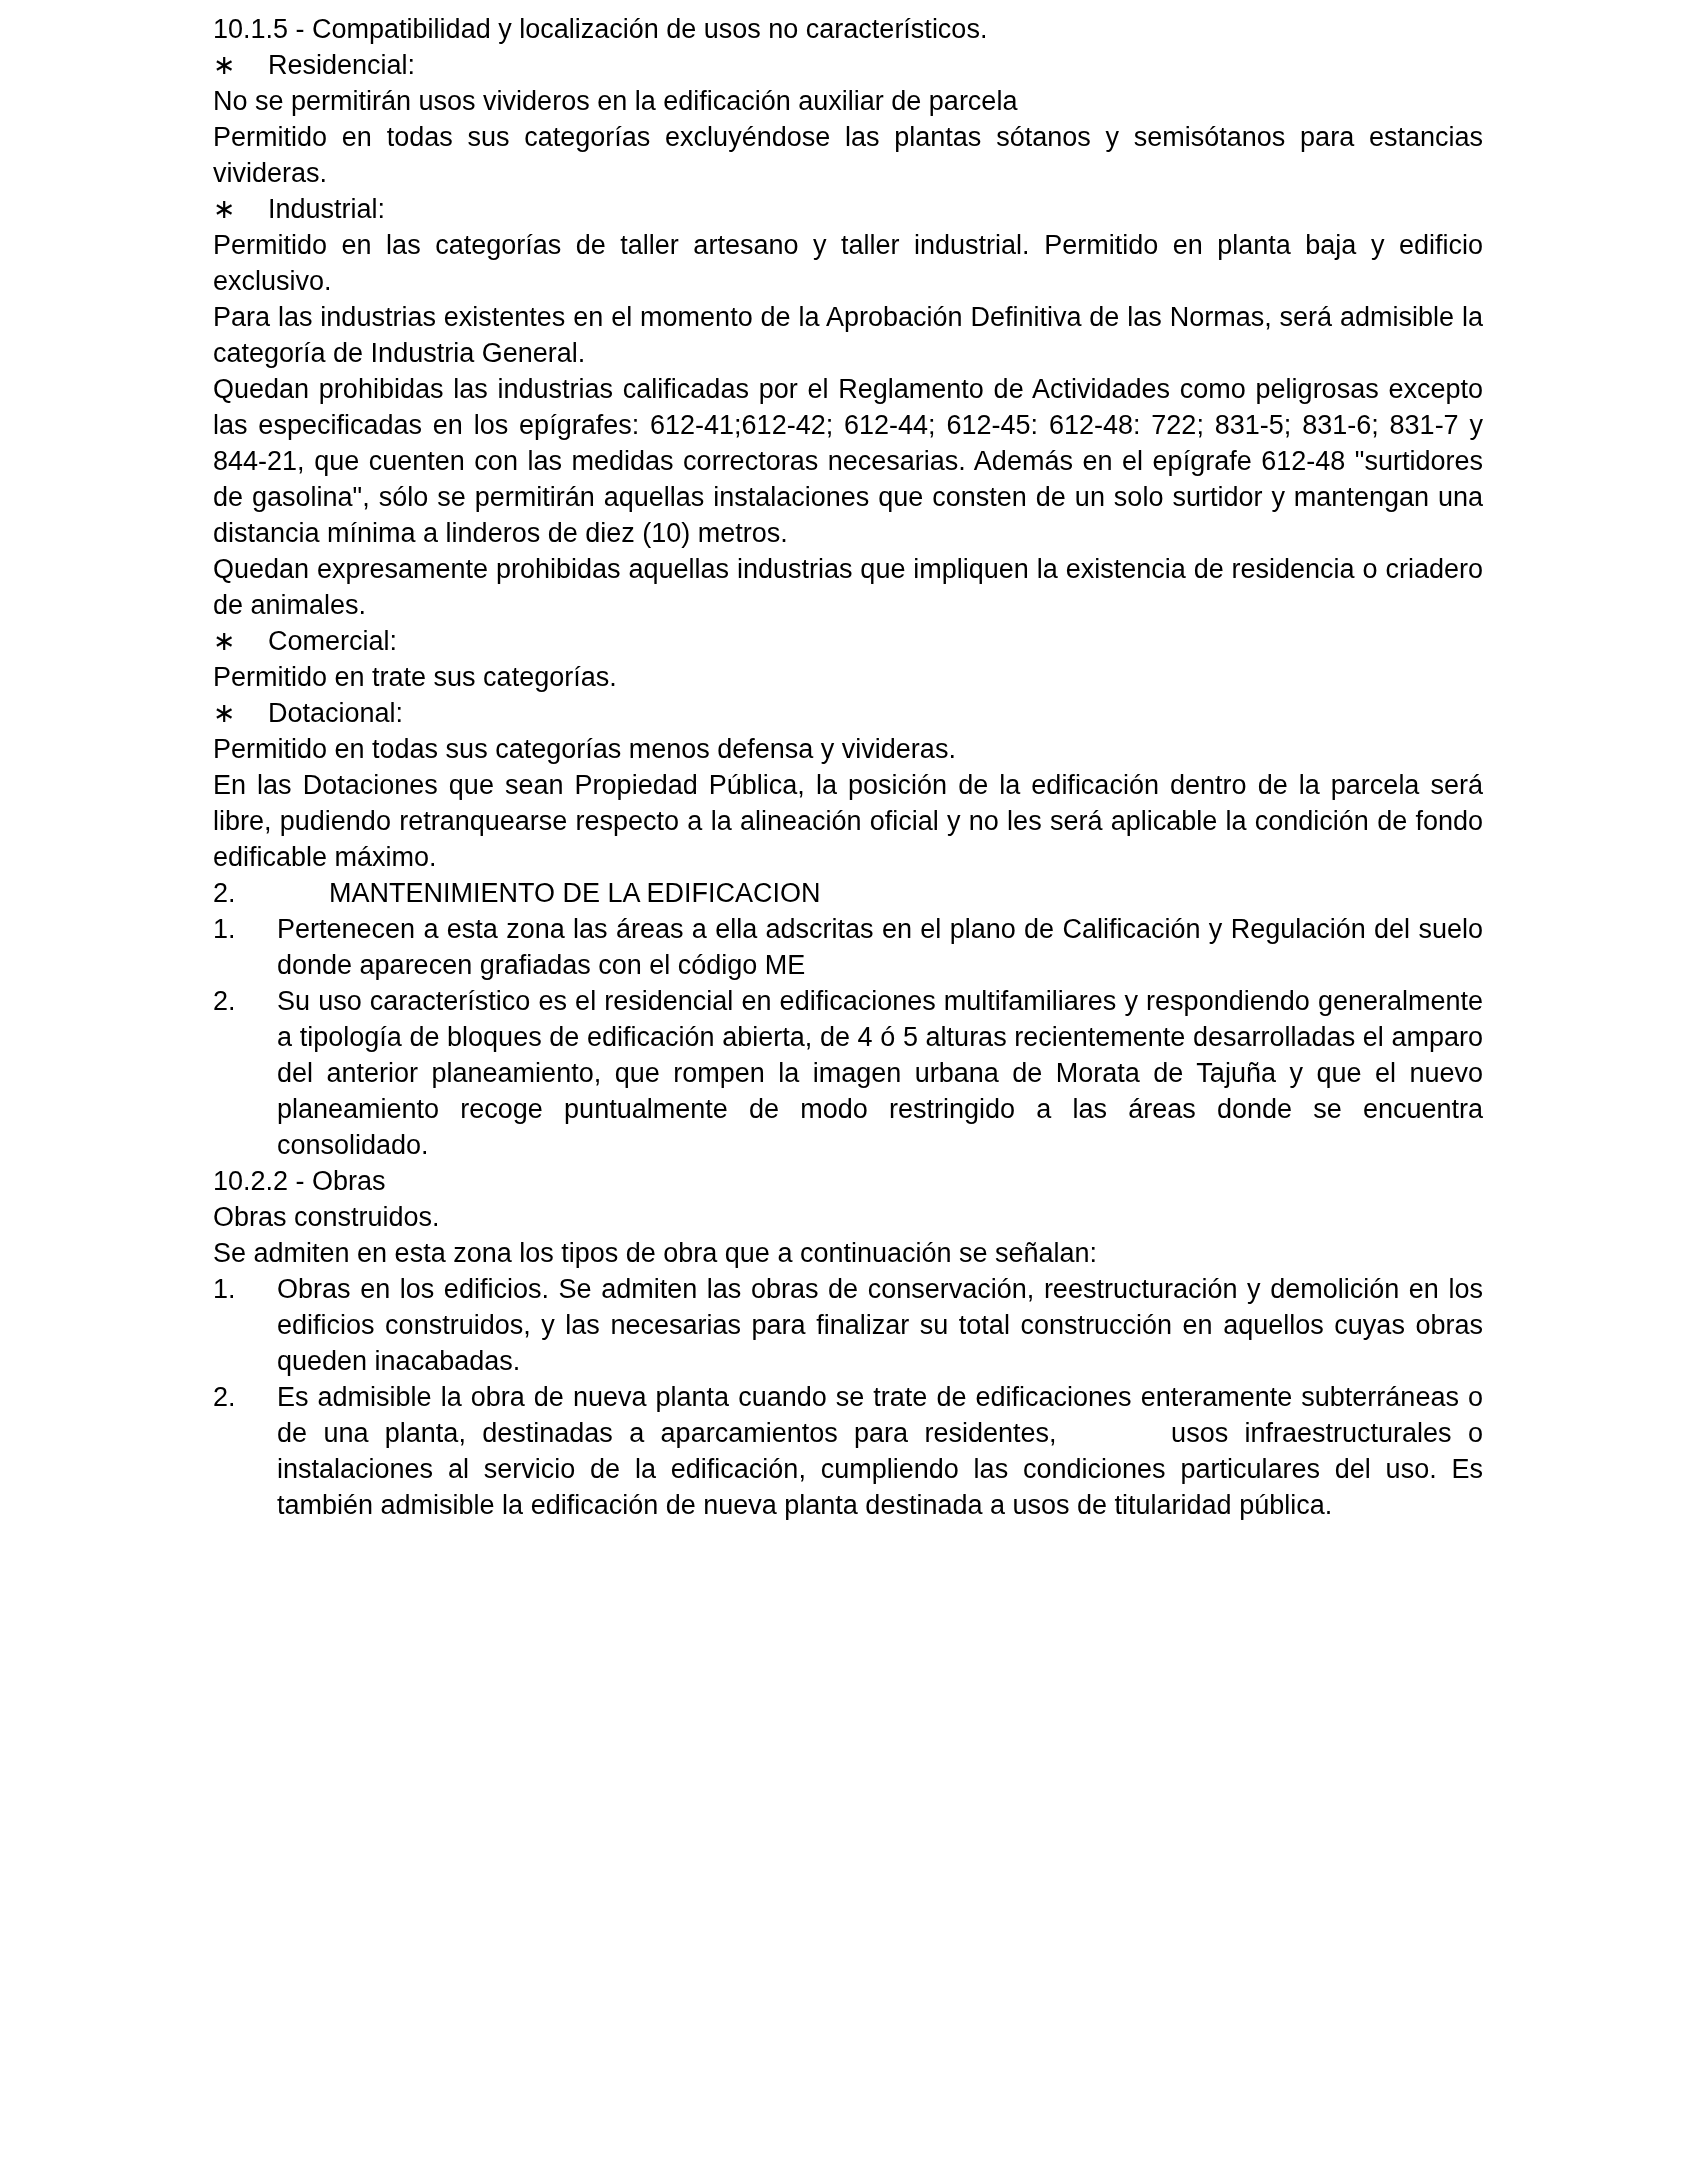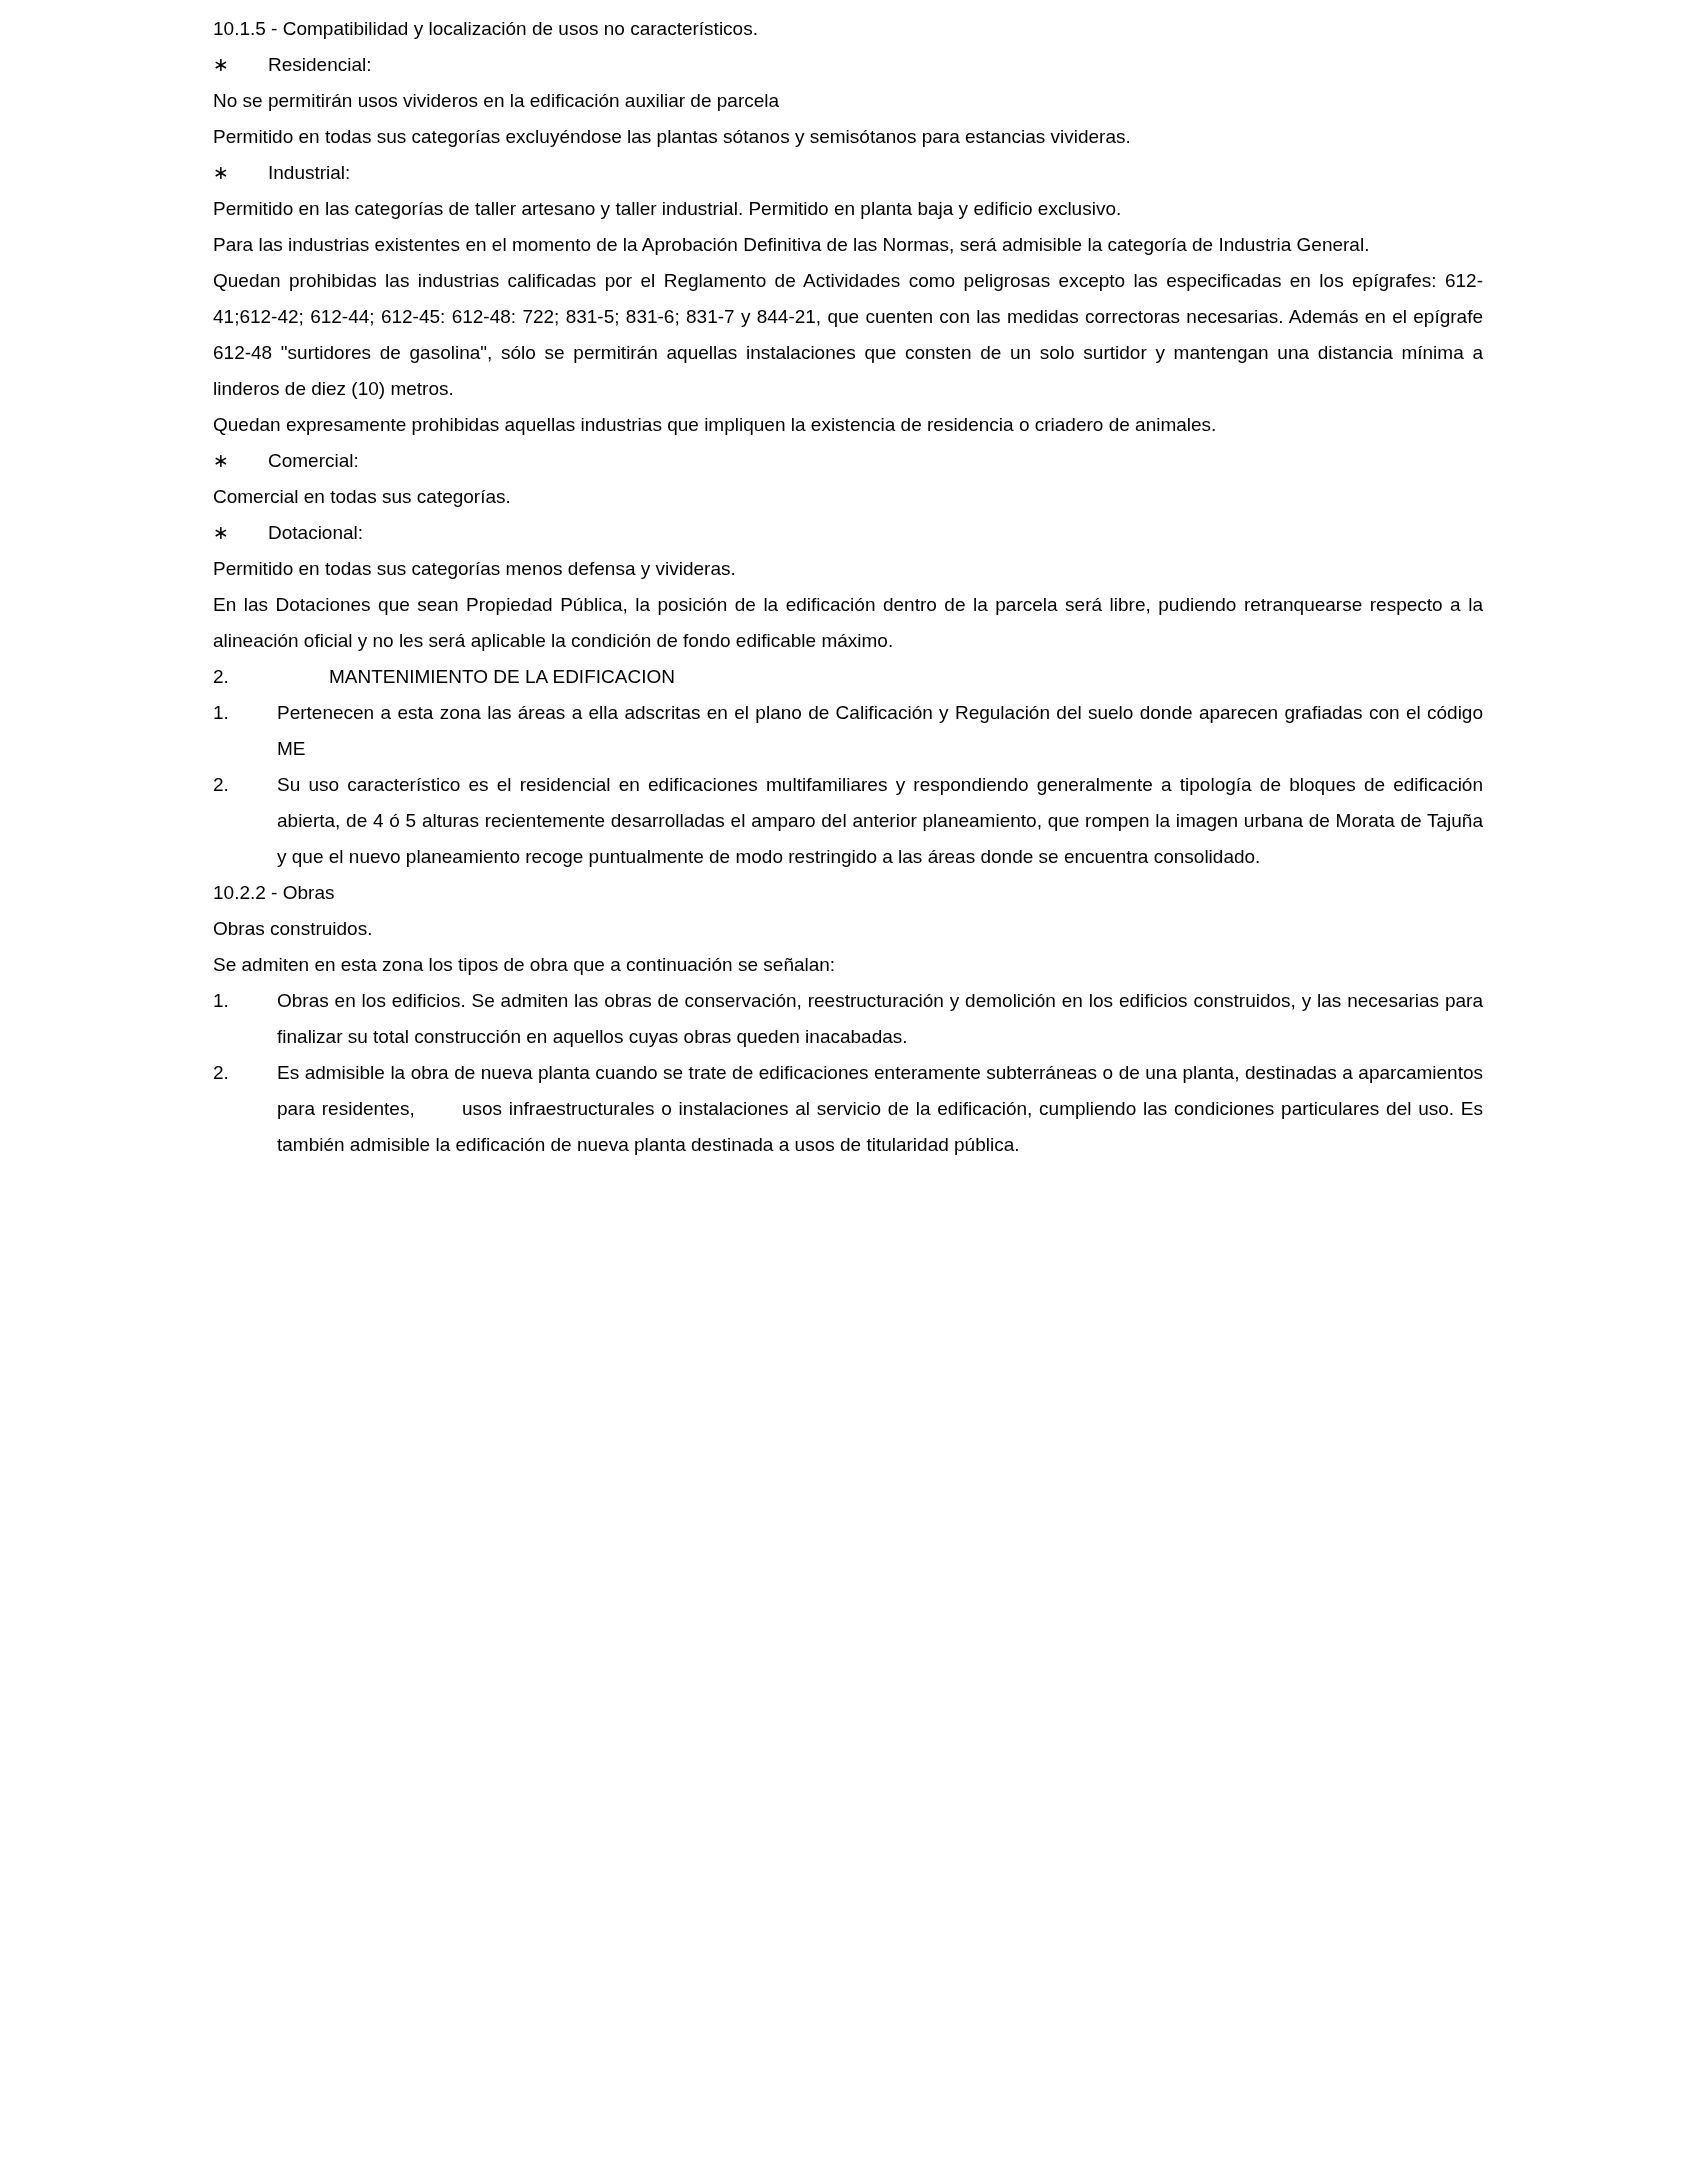--- a/index.html
+++ b/index.html
@@ -4,21 +4,21 @@
 <style>
   html, body { margin: 0; padding: 0; background: #ffffff; }
   .page {
     position: relative;
     width: 1688px;
     height: 2183px;
     box-sizing: border-box;
     background: #ffffff;
     color: #000000;
     font-family: "Liberation Sans", "DejaVu Sans", sans-serif;
-    font-size: 19px;
+    font-size: 27px;
     line-height: 36px;
     padding: 10.6px 205px 0 213px;
     overflow: hidden;
   }
   .page p, .page div { margin: 0; }
 
   .heading, .plain {
     margin-top: 20px;
     text-align: left;
     white-space: normal;
@@ -90,21 +90,21 @@
   </div>
   <p class="ind">Permitido en las categorías de taller artesano y taller industrial. Permitido en planta baja y edificio exclusivo.</p>
   <p class="ind">Para las industrias existentes en el momento de la Aprobación Definitiva de las Normas, será admisible la categoría de Industria General.</p>
   <p class="ind">Quedan prohibidas las industrias calificadas por el Reglamento de Actividades como peligrosas excepto las especificadas en los epígrafes: 612-41;612-42; 612-44; 612-45: 612-48: 722; 831-5; 831-6; 831-7 y 844-21, que cuenten con las medidas correctoras necesarias. Además en el epígrafe 612-48 "surtidores de gasolina", sólo se permitirán aquellas instalaciones que consten de un solo surtidor y mantengan una distancia mínima a linderos de diez (10) metros.</p>
   <p class="ind">Quedan expresamente prohibidas aquellas industrias que impliquen la existencia de residencia o criadero de animales.</p>
 
   <div class="bullet-row">
     <span class="mark">∗</span>
     <span class="bullet-label">Comercial:</span>
   </div>
-  <p class="ind">Comercial en todas sus categorías.</p>
+  <p class="ind">Permitido en trate sus categorías.</p>
 
   <div class="bullet-row">
     <span class="mark">∗</span>
     <span class="bullet-label">Dotacional:</span>
   </div>
   <p class="ind">Permitido en todas sus categorías menos defensa y vivideras.</p>
   <p class="ind">En las Dotaciones que sean Propiedad Pública, la posición de la edificación dentro de la parcela será libre, pudiendo retranquearse respecto a la alineación oficial y no les será aplicable la condición de fondo edificable máximo.</p>
 
   <div class="section-row">
     <span class="sec-num">2.</span>

